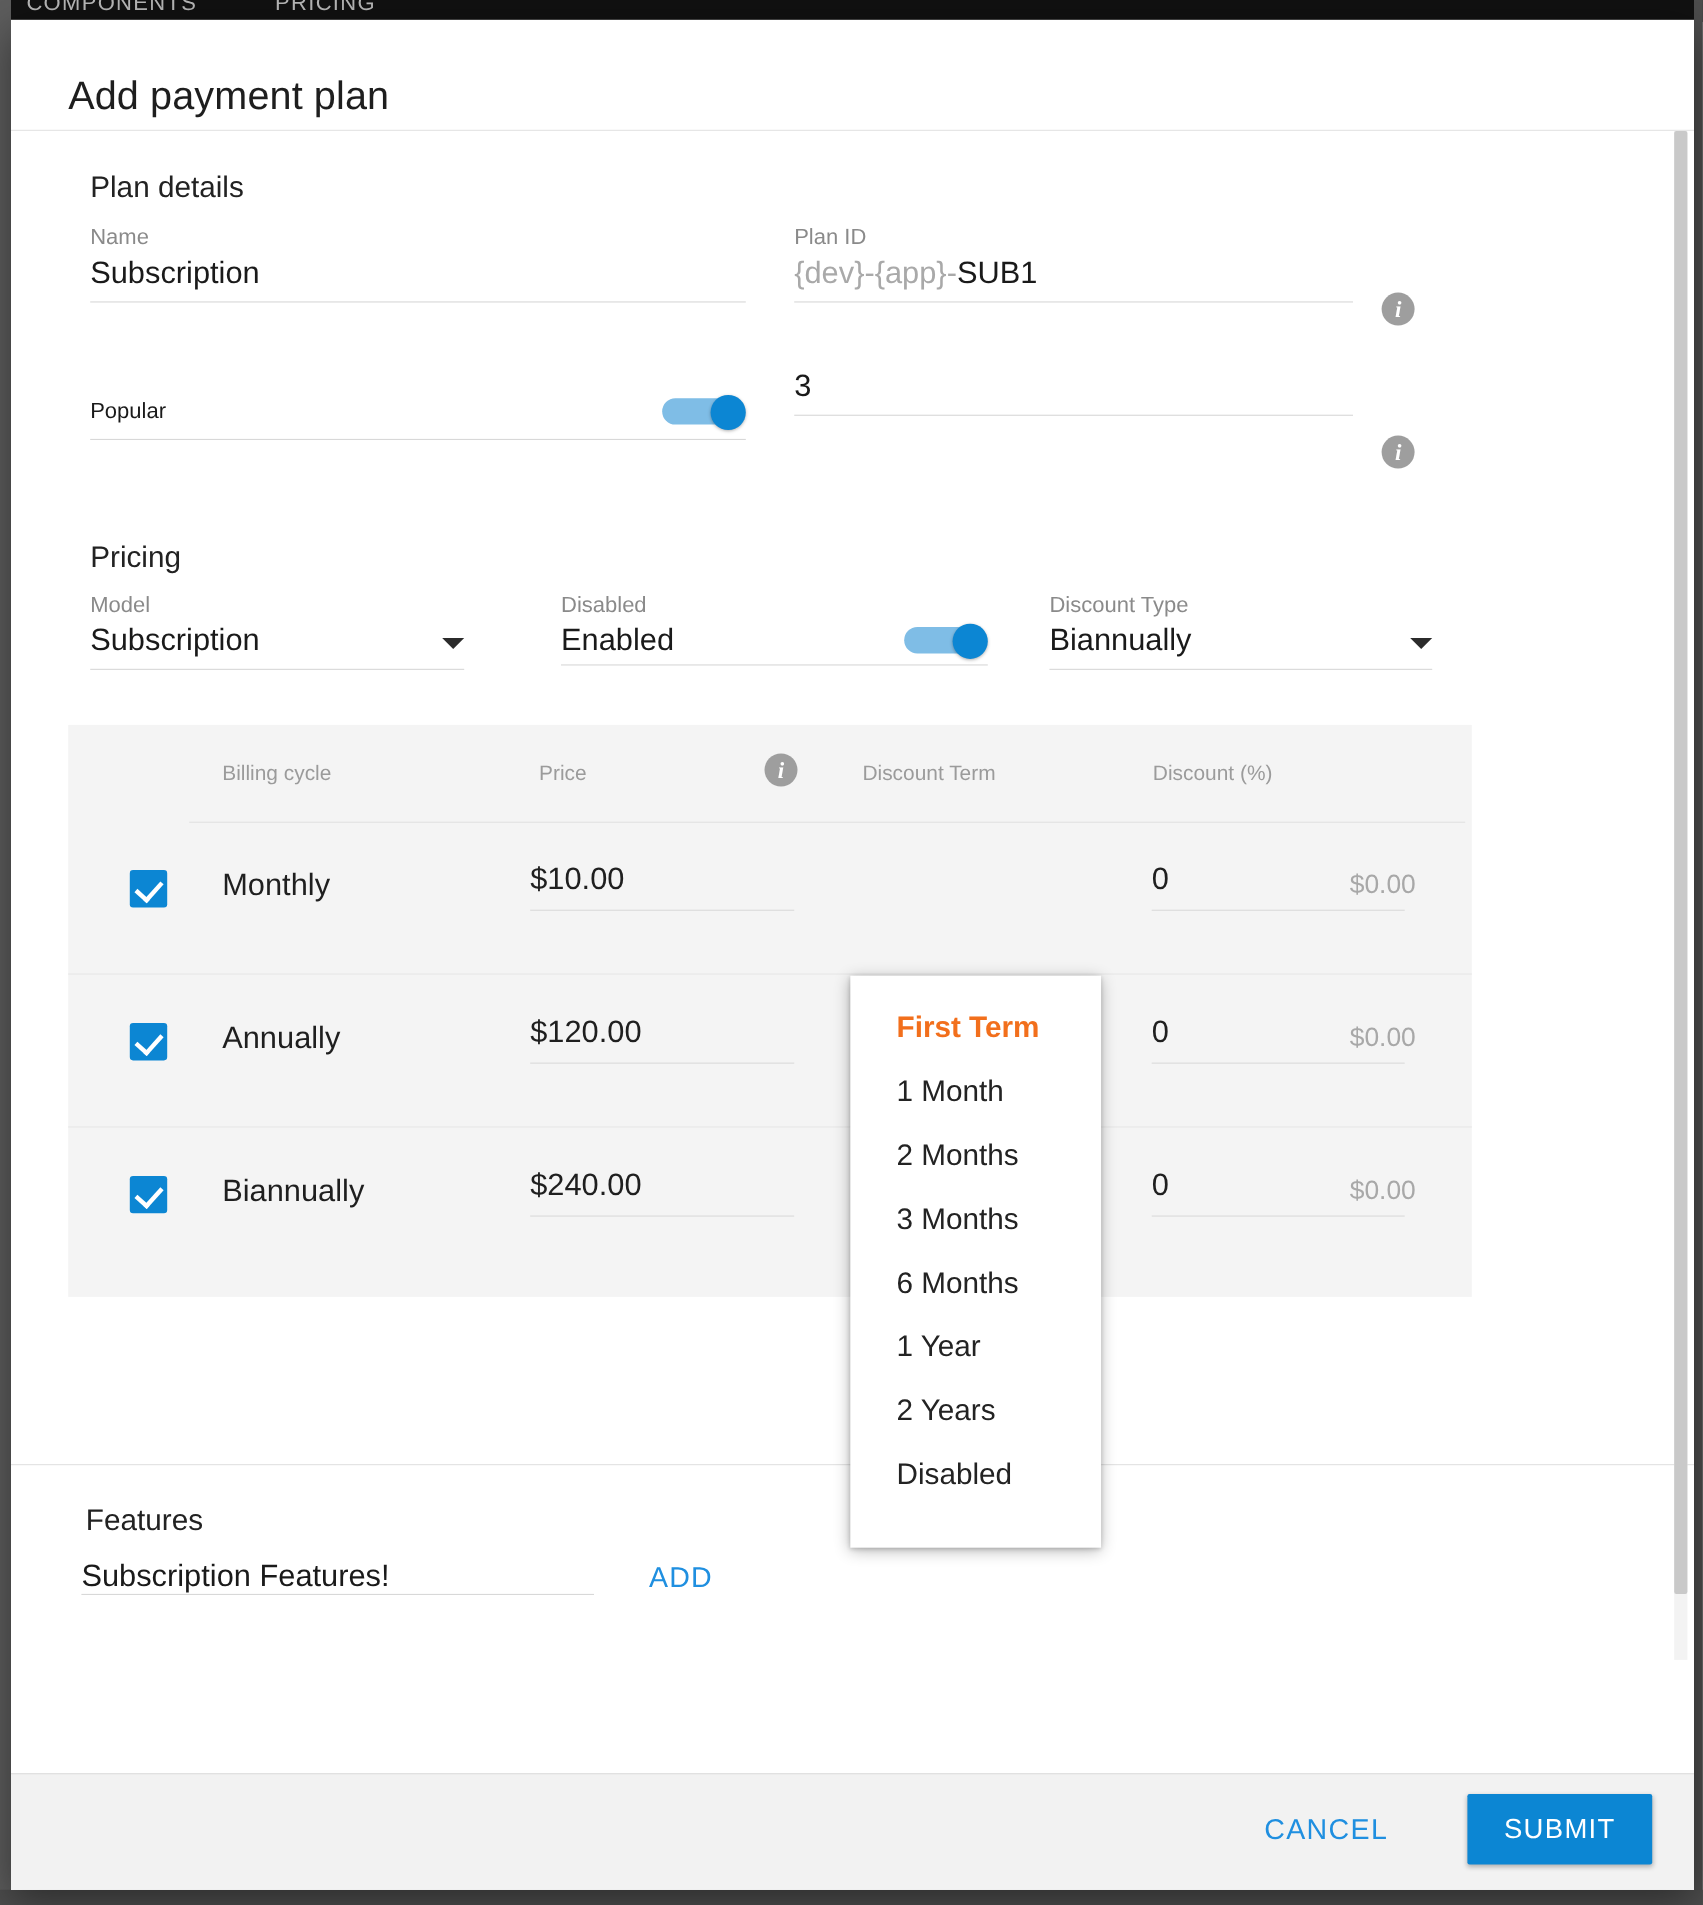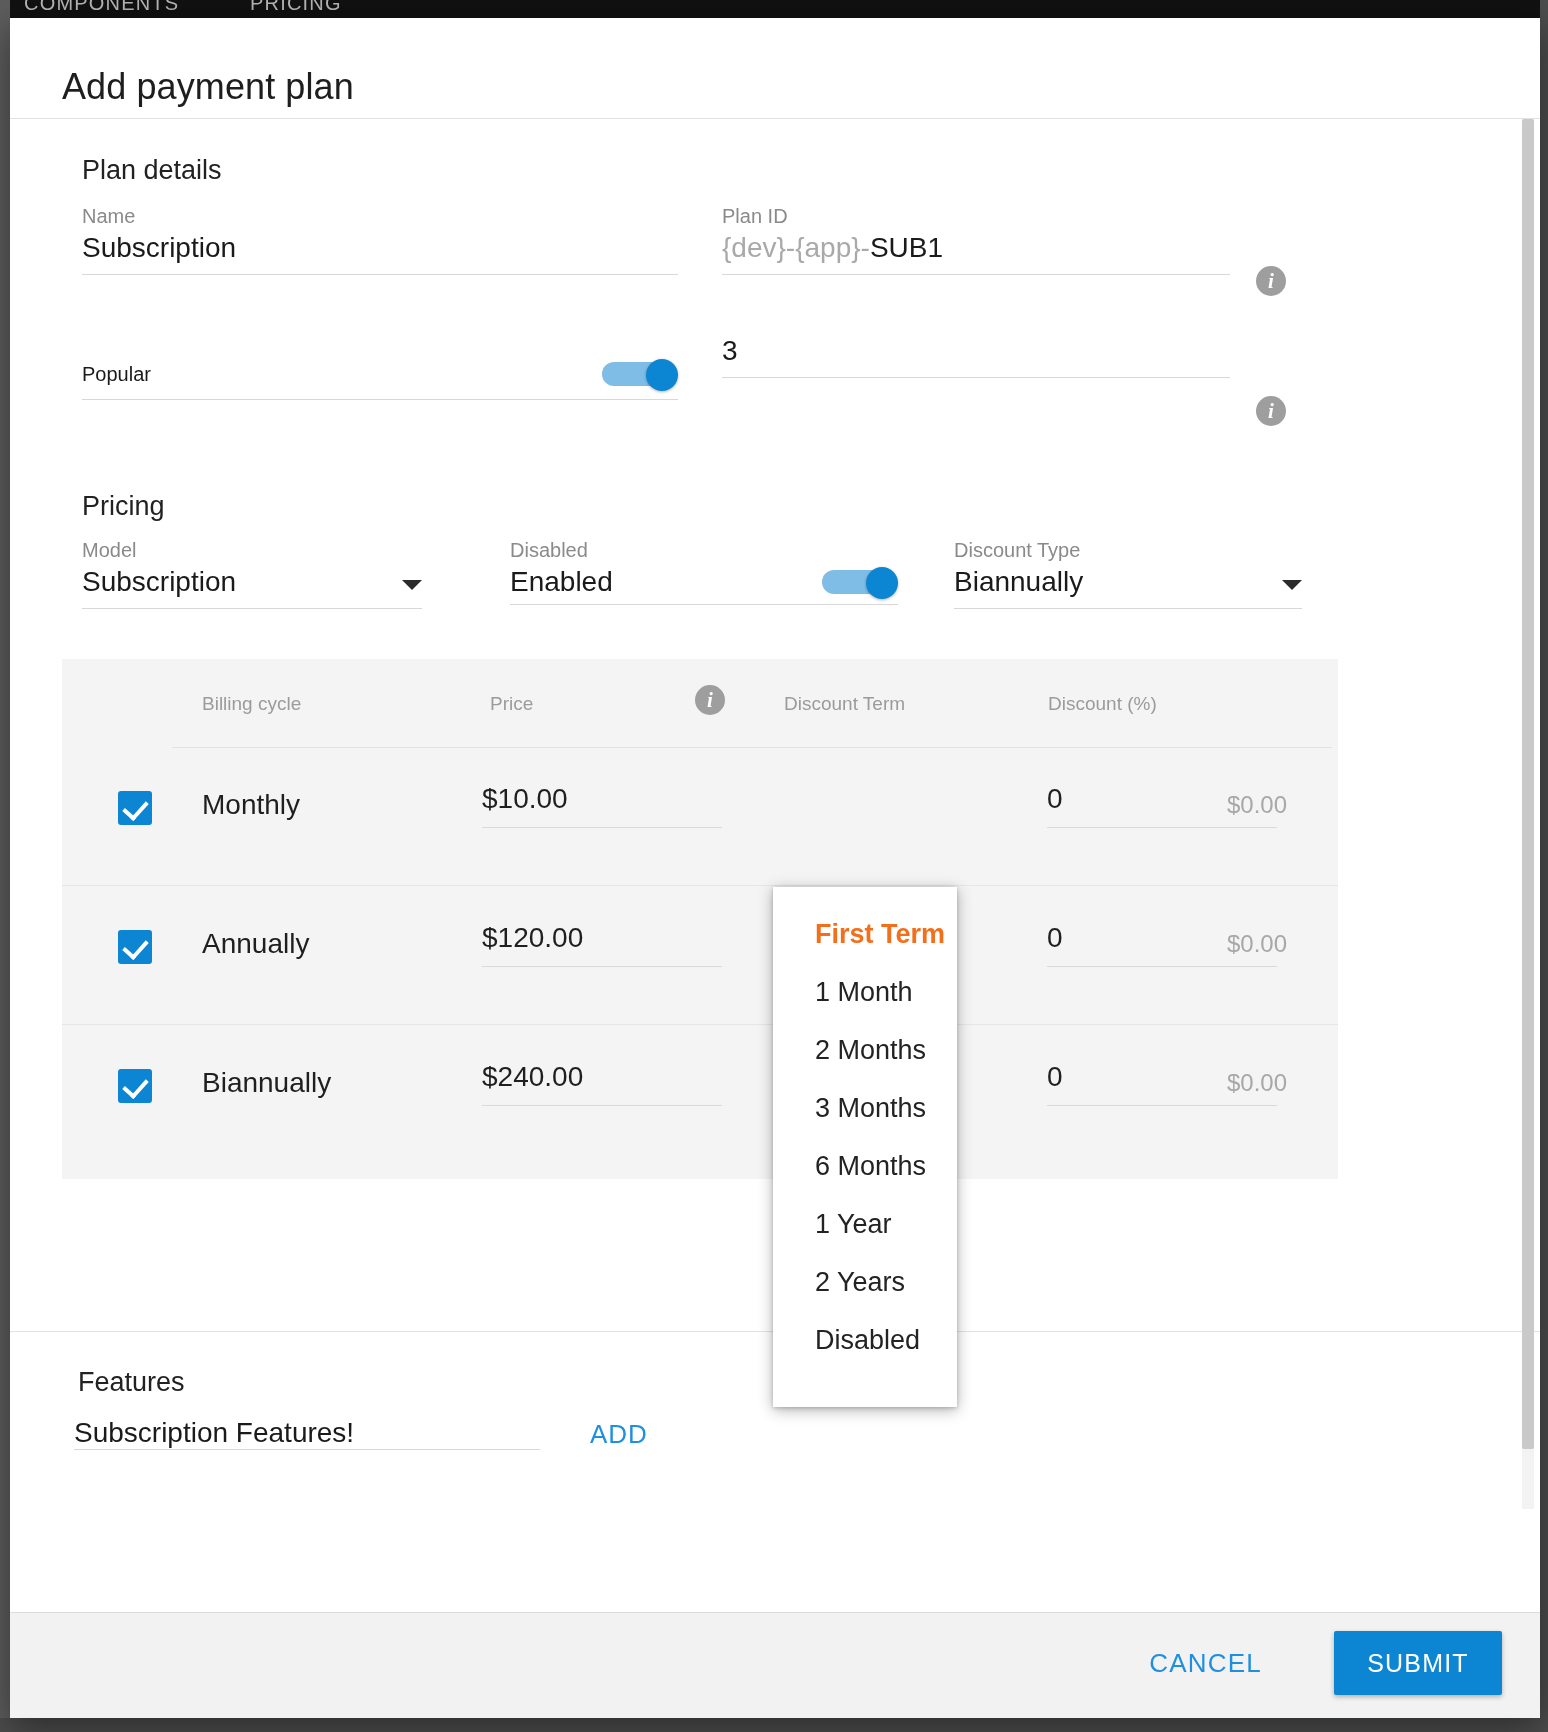--- a/index.html
+++ b/index.html
@@ -227,21 +227,21 @@
     padding-bottom: 12px; border-bottom: 1px solid #dadada;
   }
   .cell-disc-amt {
     position: absolute; left: 1165px; top: 44px;
     font-size: 24px; color: #a8a8a8; text-align: center;
   }
 
   
   .dropdown {
     position: absolute; left: 763px; top: 768px;
-    width: 184px; height: 520px;
+    width: 228px; height: 520px;
     background: #ffffff;
     box-shadow: 0 3px 14px rgba(0,0,0,.30), 0 1px 4px rgba(0,0,0,.20);
     padding-top: 18px;
     z-index: 40;
   }
   .dd-item {
     height: 58px; line-height: 58px;
     padding-left: 42px;
     font-size: 27px; color: #232323;
     white-space: nowrap;

